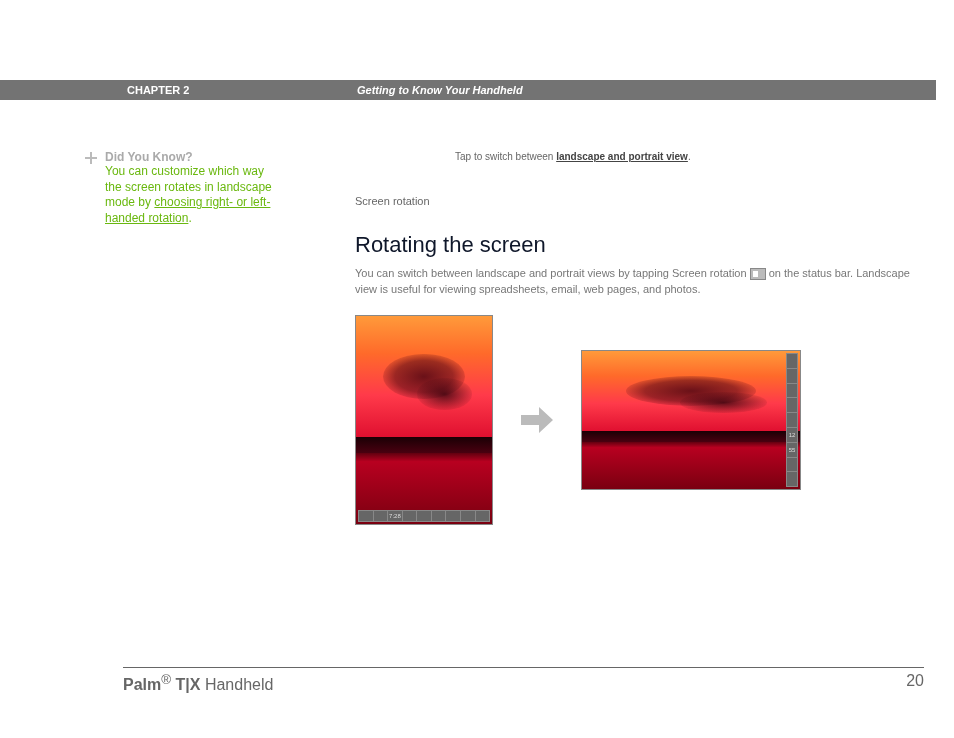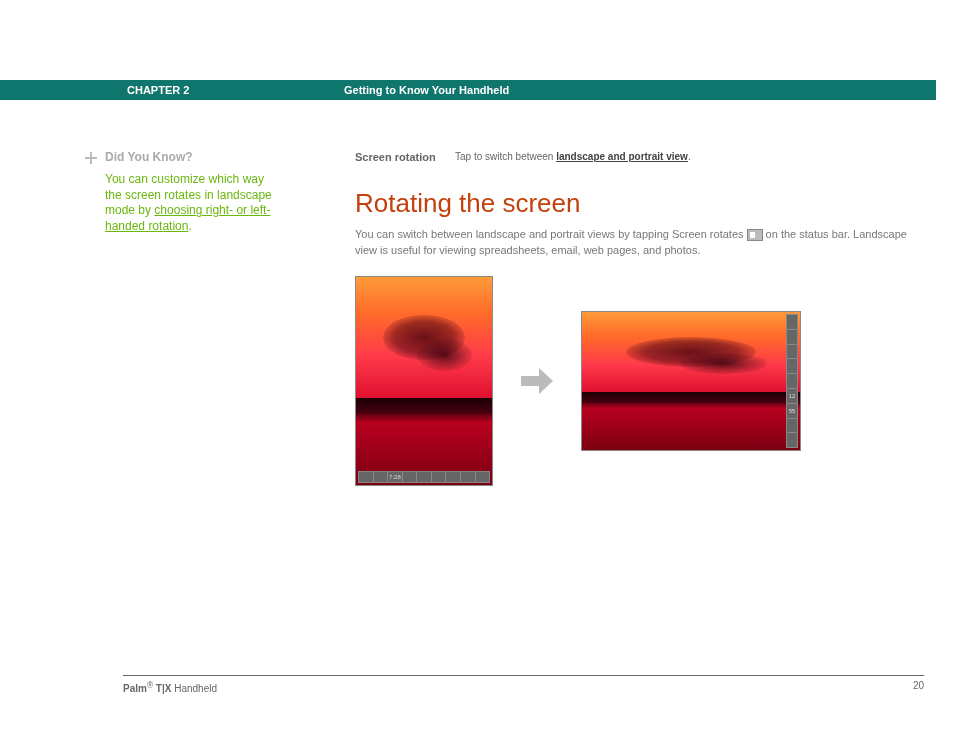--- a/index.html
+++ b/index.html
@@ -11,70 +11,70 @@
     height: 738px;
     background: #fff;
     position: relative;
   }
   .header-bar {
     position: absolute;
     top: 80px;
     left: 0;
     right: 18px;
     height: 20px;
-    background: #0f766e;
+    background: #737373;
     display: flex;
     align-items: center;
     color: #fff;
     font-weight: bold;
     font-size: 11px;
   }
   .header-chapter { position: absolute; left: 127px; }
-  .header-title { position: absolute; left: 344px; }
+  .header-title { position: absolute; left: 357px; font-style: italic; }
   .sidebar {
     position: absolute;
     left: 105px;
     top: 150px;
     width: 175px;
   }
   .plus-icon {
     position: absolute;
     left: -20px;
     top: 2px;
     width: 12px;
     height: 12px;
   }
   .plus-icon svg { display: block; }
   .sidebar-head {
     color: #aaa;
     font-weight: bold;
     font-size: 12px;
-    margin-bottom: 8px;
+    margin-bottom: 0;
   }
   .sidebar-body {
     color: #6ab80f;
     font-size: 12px;
     line-height: 1.3;
   }
   .sidebar-link {
     color: #6ab80f;
     font-weight: normal;
     text-decoration: underline;
   }
   .content {
     position: absolute;
     left: 355px;
     top: 150px;
     width: 560px;
   }
   .def-row { display: flex; margin-bottom: 10px; }
-  .def-term { width: 100px; font-weight: bold; color: #666; font-size: 11px; line-height: 1.3; flex-shrink: 0; }
+  .def-term { width: 100px; font-weight: normal; color: #666; font-size: 11px; line-height: 1.3; flex-shrink: 0; margin-top: 44px; }
   .def-body { flex: 1; color: #666; font-size: 10px; line-height: 1.4; }
   .link { color: #444; font-weight: bold; text-decoration: underline; }
-  h2 { font-size: 26px; font-weight: normal; color: #c2410c; margin-top: 24px; margin-bottom: 8px; }
+  h2 { font-size: 22px; font-weight: normal; color: #0f172a; margin-top: 24px; margin-bottom: 8px; }
   .para { font-size: 11px; color: #777; line-height: 1.4; margin-bottom: 18px; }
   .inline-icon {
     display: inline-block;
     width: 16px; height: 12px;
     background: #bbb;
     border: 1px solid #888;
     vertical-align: middle;
     position: relative;
   }
   .inline-icon::before {
@@ -146,21 +146,21 @@
   }
   .arrow-icon { width: 40px; height: 40px; }
   .arrow-icon svg { display: block; }
   .footer {
     position: absolute;
     left: 123px; right: 30px;
     bottom: 44px;
     border-top: 1px solid #666;
     padding-top: 4px;
     display: flex; justify-content: space-between;
-    font-size: 10px; color: #666;
+    font-size: 16px; color: #666;
   }
 </style>
 </head>
 <body>
 
 <div class="header-bar">
   <span class="header-chapter">CHAPTER 2</span>
   <span class="header-title">Getting to Know Your Handheld</span>
 </div>
 
@@ -182,21 +182,21 @@
     <div class="def-term">Screen rotation</div>
     <div class="def-body">
       <span>Tap to switch between </span><a href="#" class="link">landscape and portrait view</a><span>.</span>
     </div>
   </div>
 
 
   <h2>Rotating the screen</h2>
 
   <p class="para">
-    <span>You can switch between landscape and portrait views by tapping Screen rotates </span><span class="inline-icon"></span><span> on the status bar. Landscape view is useful for viewing spreadsheets, email, web pages, and photos.</span>
+    <span>You can switch between landscape and portrait views by tapping Screen rotation </span><span class="inline-icon"></span><span> on the status bar. Landscape view is useful for viewing spreadsheets, email, web pages, and photos.</span>
   </p>
 
   <div class="figure-row">
     <div class="screen portrait">
       <div class="sunset"></div>
       <div class="cloud"></div>
       <div class="cloud2"></div>
       <div class="horizon"></div>
       <div class="statusbar-h">
         <div class="cell"></div>

